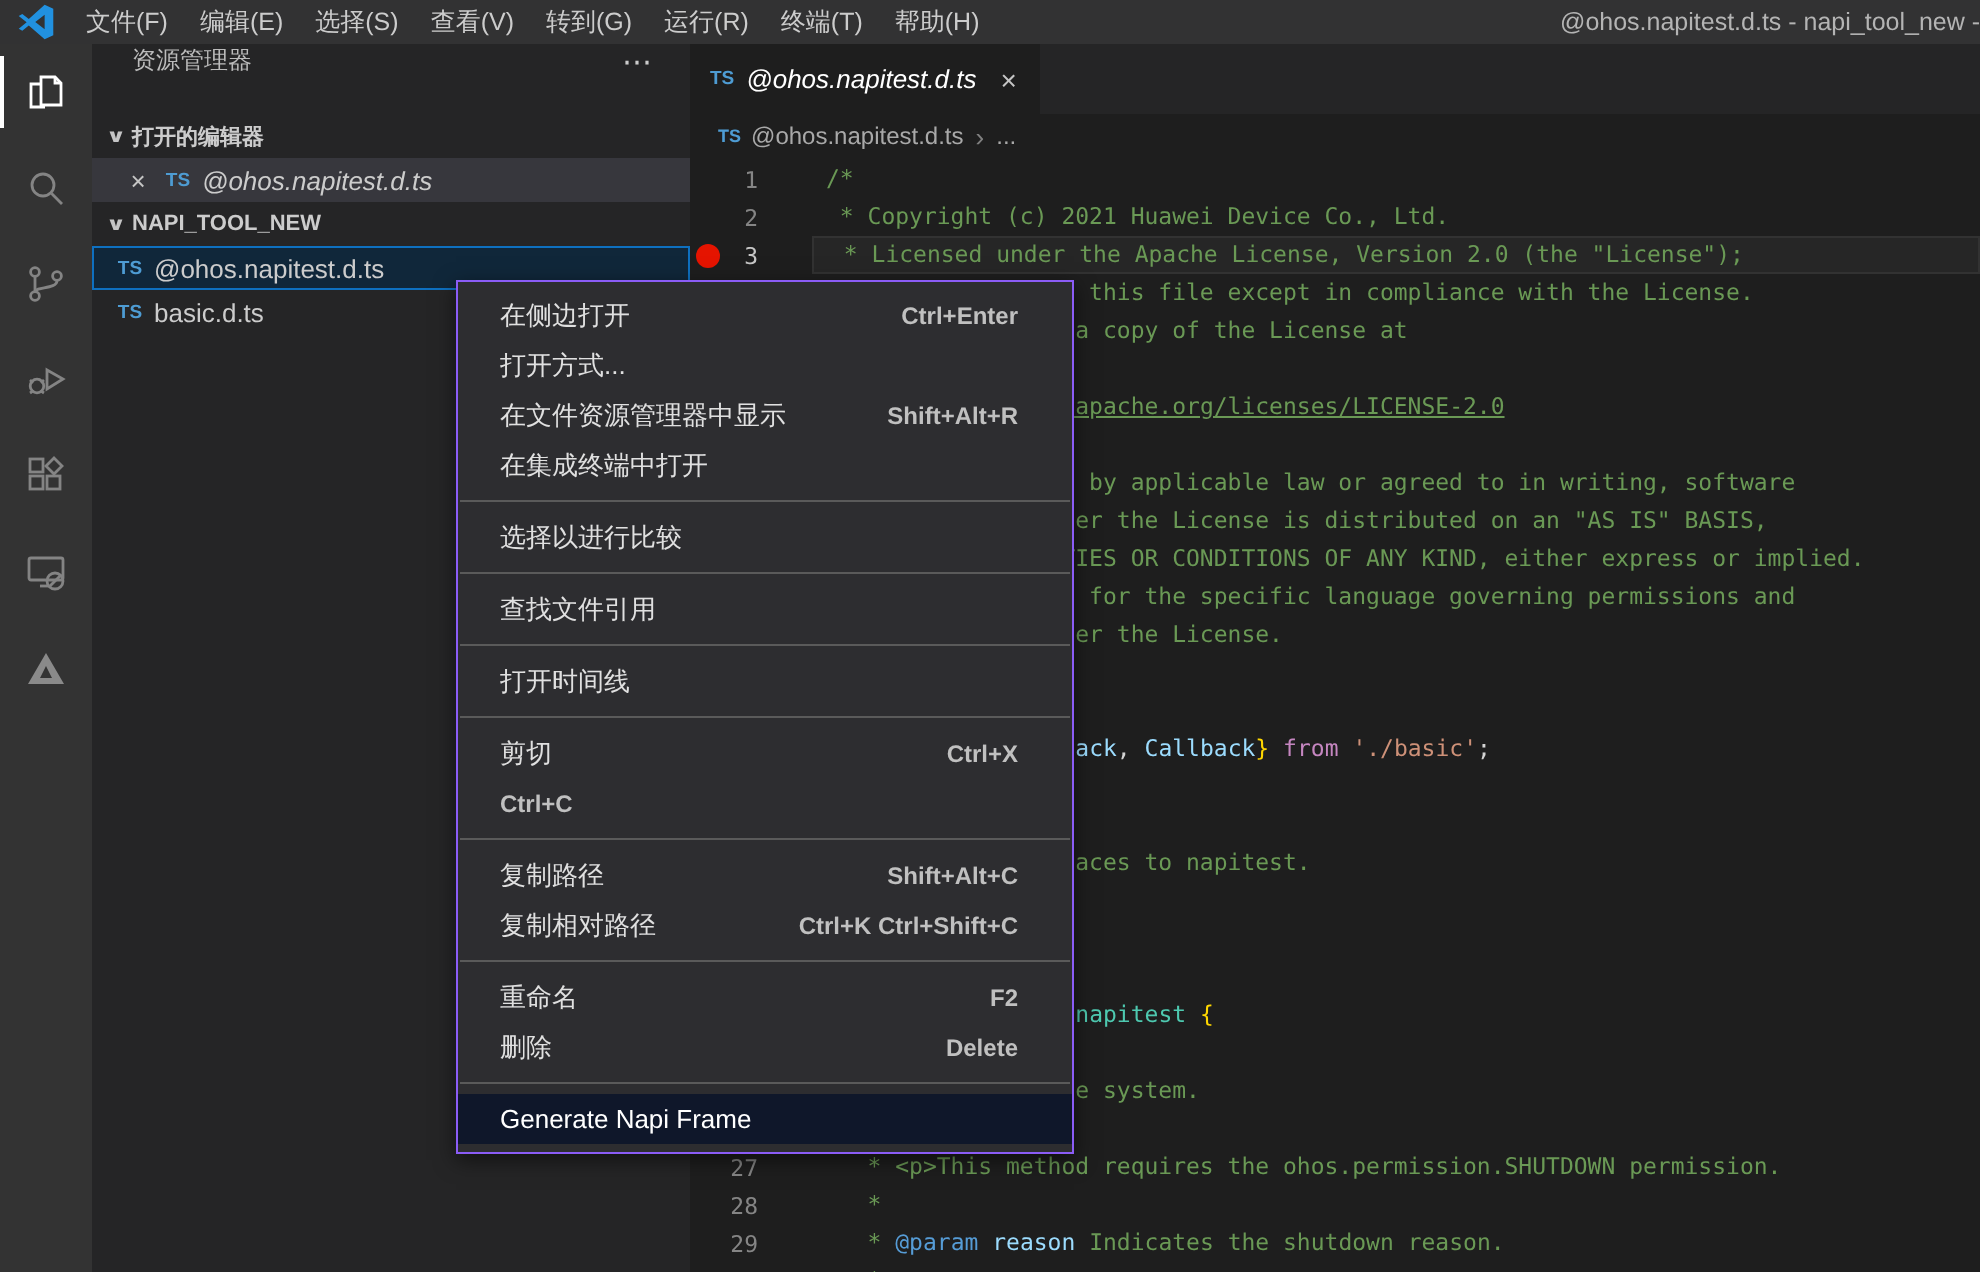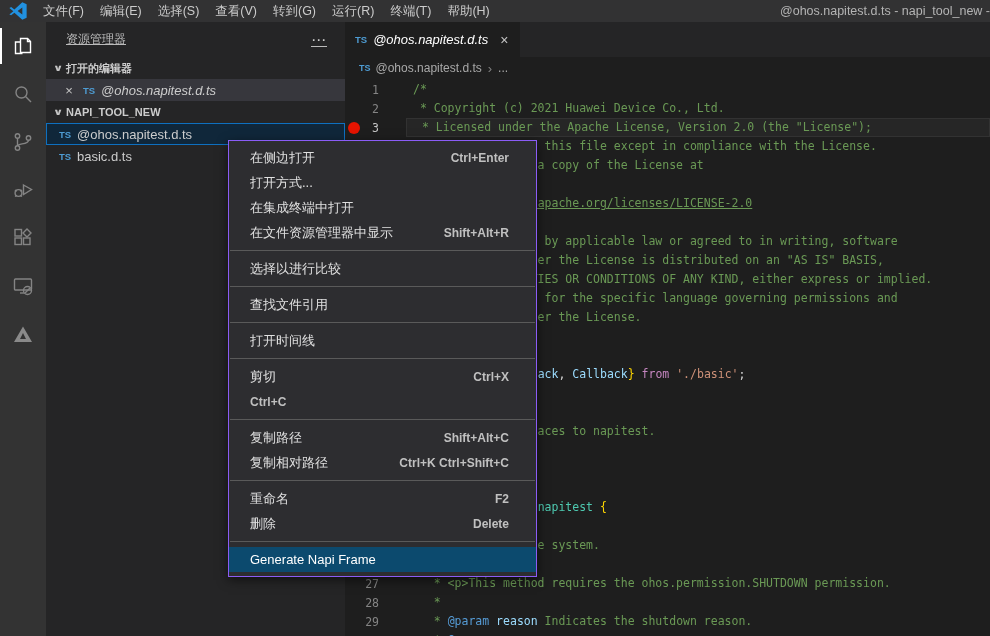--- a/index.html
+++ b/index.html
@@ -19,21 +19,21 @@
   
   .activitybar { position:absolute; left:0; top:22px; width:46px; height:614px; background:#333333;
                  display:flex; flex-direction:column; align-items:center; }
   .ab-icon { width:46px; height:48px; display:flex; align-items:center; justify-content:center; position:relative; }
   .ab-icon svg { width:24px; height:24px; stroke:#848484; fill:none; stroke-width:1.4; }
   .ab-icon.active svg { stroke:#ffffff; }
   .ab-icon.active::before { content:""; position:absolute; left:0; top:6px; bottom:6px; width:2px; background:#ffffff; }
 
   
   .sidebar { position:absolute; left:46px; top:22px; width:299px; height:614px; background:#252526; color:#cccccc; }
-  .sb-header { height:35px; display:flex; align-items:center; padding:0 12px 0 20px; font-size:12px; color:#bbbbbb;text-decoration:underline; }
+  .sb-header { height:35px; display:flex; padding:0 12px 0 20px; font-size:12px; color:#bbbbbb; }
   .sb-header .grow { flex:1; }
   .sb-more { color:#cccccc; font-size:15px; letter-spacing:1px; cursor:pointer; padding:0 6px; }
   .sb-section-header { height:22px; display:flex; align-items:center; font-size:11px; font-weight:bold;
                        color:#cccccc; padding-left:4px; cursor:pointer; }
   .sb-chev { width:16px; font-size:9px; color:#c5c5c5; text-align:center; transform:scaleX(1.4); }
   .tree-row { height:22px; display:flex; align-items:center; font-size:13px; color:#cccccc;
               white-space:nowrap; cursor:pointer; border:1px solid transparent; }
   .tree-row .close-x { width:16px; text-align:center; color:#c5c5c5; font-size:13px; margin-left:14px; }
   .tree-row .ts-badge { color:#4e9cd3; font-weight:bold; font-size:9.5px; width:16px; text-align:center; }
   .tree-row.indent-open .ts-badge { margin-left:4px; }
@@ -67,21 +67,21 @@
   .tk-s{color:#ce9178} .tk-g{color:#ffd700} .tk-p{color:#d4d4d4}
 
   
   .context-menu { position:absolute; left:228px; top:140px; width:309px; background:#2d2d30;
                   border:1px solid #8b5cf6; box-shadow:0 3px 10px rgba(0,0,0,0.55);
                   padding:4px 0; z-index:50; }
   .cm-item { height:25px; display:flex; align-items:center; padding:0 27px 0 21px;
              font-size:13px; color:#e0e0e0; cursor:pointer; }
   .cm-item .cm-label { flex:1; white-space:nowrap; }
   .cm-item .cm-shortcut { color:#c0c0c0; font-size:12px; white-space:nowrap;font-weight:bold; }
-  .cm-item.highlighted { background:#0c4a6e; color:#ffffff; }
+  .cm-item.highlighted { background:#0f172a; color:#ffffff; }
   .cm-sep { height:1px; background:#5a5a5a; margin:5px 1px; }
 </style>
 </head>
 <body>
 
 <div id="app">
 
   <div class="titlebar">
     <span class="logo">
       <svg viewBox="0 0 100 100">
@@ -237,26 +237,26 @@
 
   <div class="context-menu" id="context-menu">
       <div class="cm-item">
         <span class="cm-label">在侧边打开</span>
         <span class="cm-shortcut">Ctrl+Enter</span>
       </div>
       <div class="cm-item">
         <span class="cm-label">打开方式...</span>
       </div>
       <div class="cm-item">
-        <span class="cm-label">在集成终端中打开</span>
-      </div>
-      <div class="cm-item">
         <span class="cm-label">在文件资源管理器中显示</span>
         <span class="cm-shortcut">Shift+Alt+R</span>
       </div>
+      <div class="cm-item">
+        <span class="cm-label">在集成终端中打开</span>
+      </div>
       <div class="cm-sep"></div>
       <div class="cm-item">
         <span class="cm-label">选择以进行比较</span>
       </div>
       <div class="cm-sep"></div>
       <div class="cm-item">
         <span class="cm-label">查找文件引用</span>
       </div>
       <div class="cm-sep"></div>
       <div class="cm-item">

